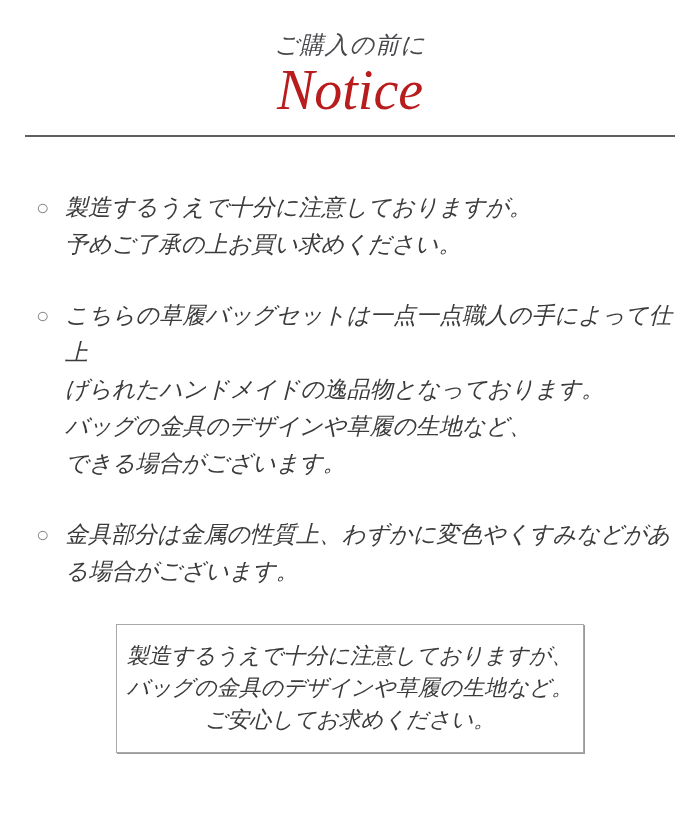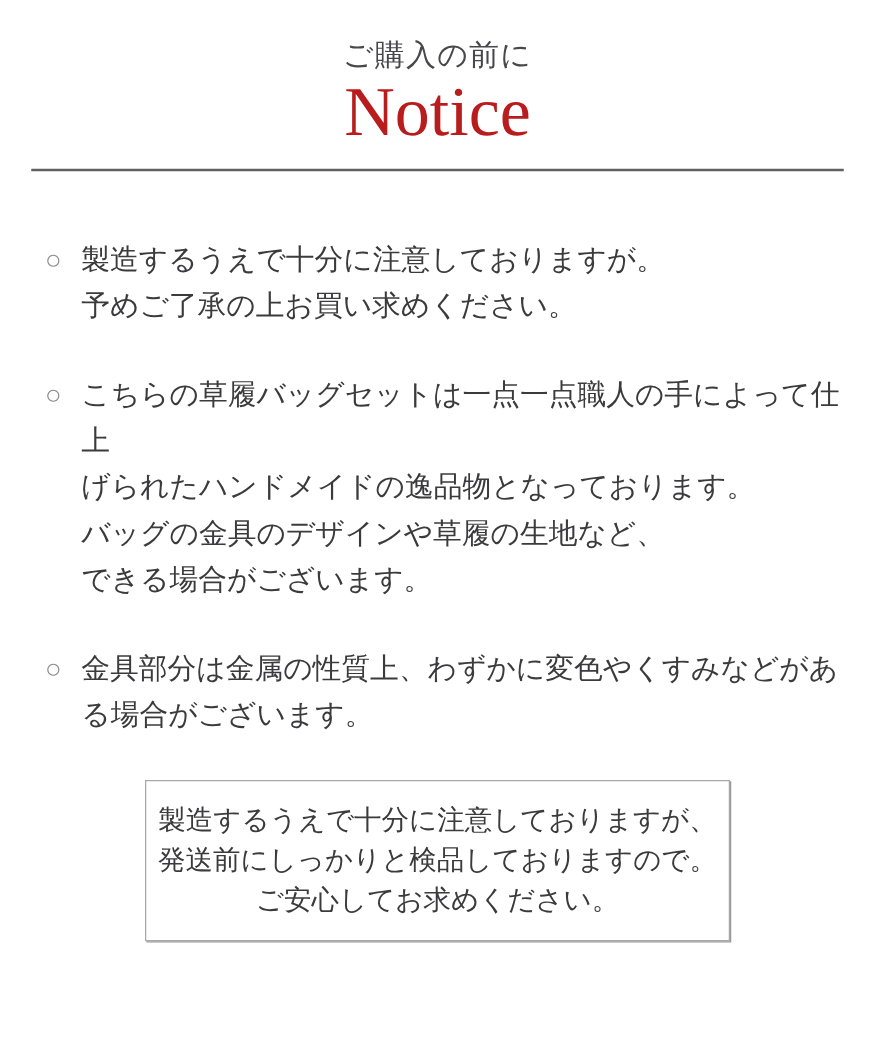--- a/index.html
+++ b/index.html
@@ -1,15 +1,15 @@
 <!DOCTYPE html>
 <html lang="ja"><head>
 <meta charset="utf-8">
 <style>
-  * { margin: 0; padding: 0; box-sizing: border-box; }
+  * { margin: 0; padding: 0; box-sizing: border-box; font-style: italic; }
   html, body { background: #ffffff; }
   body {
     width: 700px;
     height: 832px;
     overflow: hidden;
     font-family: "Liberation Sans", "DejaVu Sans", sans-serif;
   }
   .page {
     position: relative;
     width: 700px;
@@ -102,17 +102,17 @@
       <div class="notice-lines">
         <div>金具部分は金属の性質上、わずかに変色やくすみなどがあ</div>
         <div>る場合がございます。</div>
       </div>
     </div>
 
   </main>
 
   <section class="footer-box">
     <div>製造するうえで十分に注意しておりますが、</div>
-    <div>発送前にしっかりと検品しておりますので。</div>
+    <div>バッグの金具のデザインや草履の生地など。</div>
     <div>ご安心してお求めください。</div>
   </section>
 
 </div>
 
 </body></html>

